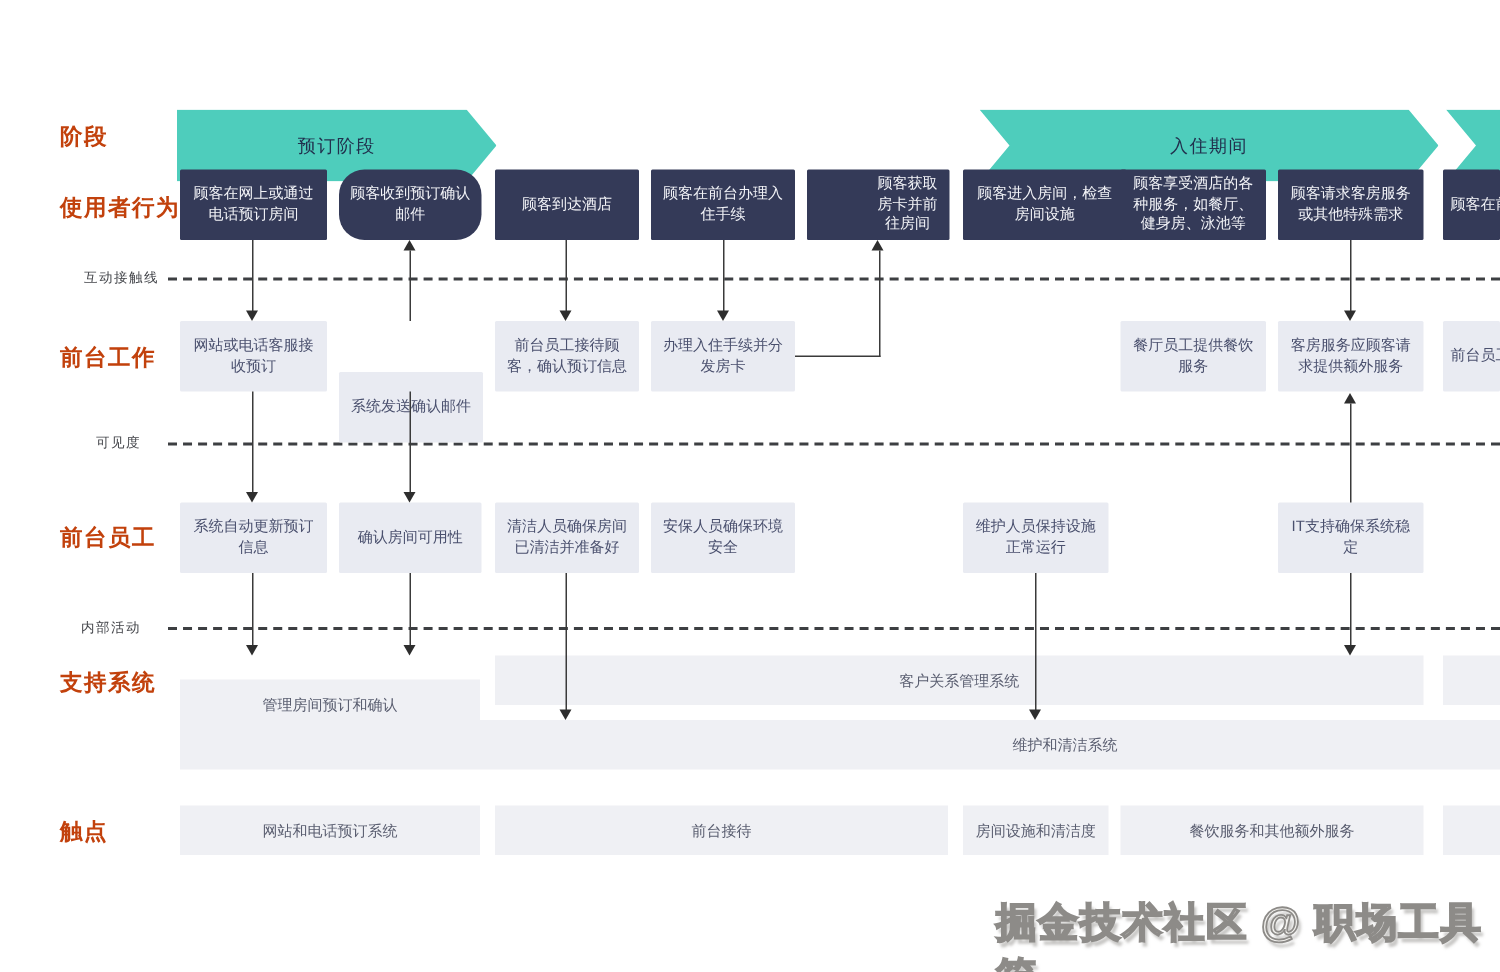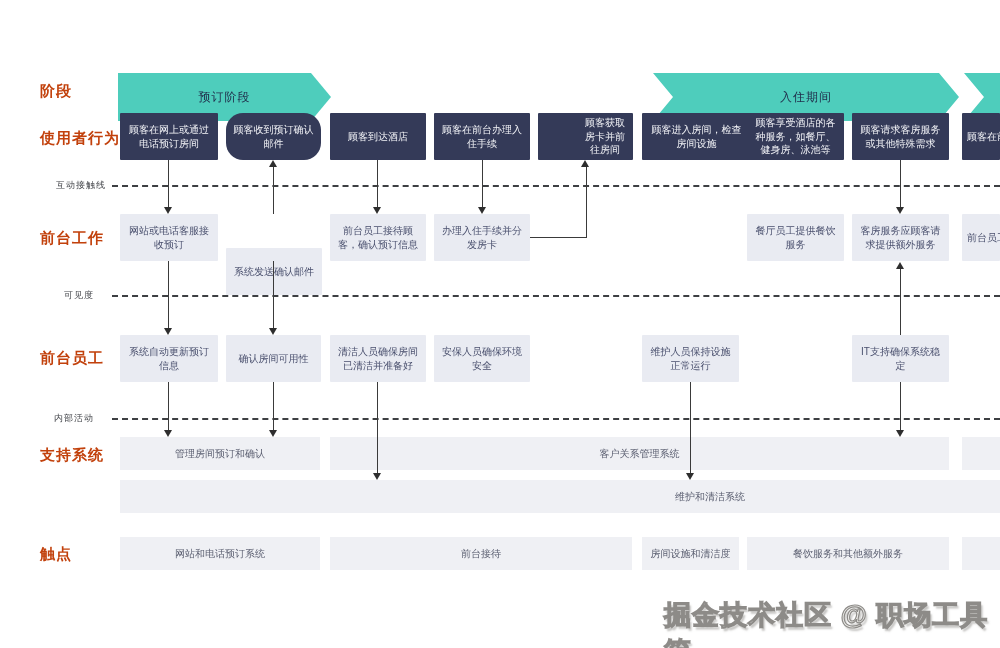--- a/index.html
+++ b/index.html
@@ -91,21 +91,21 @@
   <div class="box front" style="left:852px;width:97px;">客房服务应顾客请求提供额外服务</div>
   <div class="box front clip" style="left:962px;width:38px;">前台员工</div>
 
   <div class="box back" style="left:120px;width:98px;">系统自动更新预订信息</div>
   <div class="box back" style="left:226px;width:95px;">确认房间可用性</div>
   <div class="box back" style="left:330px;width:96px;">清洁人员确保房间已清洁并准备好</div>
   <div class="box back" style="left:434px;width:96px;">安保人员确保环境安全</div>
   <div class="box back" style="left:642px;width:97px;">维护人员保持设施正常运行</div>
   <div class="box back" style="left:852px;width:97px;">IT支持确保系统稳定</div>
 
-  <div class="band band1 center" style="left:120px;width:200px;">管理房间预订和确认</div>
+  <div class="band band1 center" style="left:120px;width:200px;margin-top:16px;">管理房间预订和确认</div>
   <div class="band band1" style="left:330px;width:619px;">
     <span class="cap" style="left:0;width:100%;">客户关系管理系统</span>
   </div>
   <div class="band band1" style="left:962px;width:38px;"></div>
   <div class="band band2" style="left:120px;width:880px;">
     <span class="cap" style="left:540px;width:100px;">维护和清洁系统</span>
   </div>
 
   <div class="band touch center" style="left:120px;width:200px;">网站和电话预订系统</div>
   <div class="band touch center" style="left:330px;width:302px;">前台接待</div>

